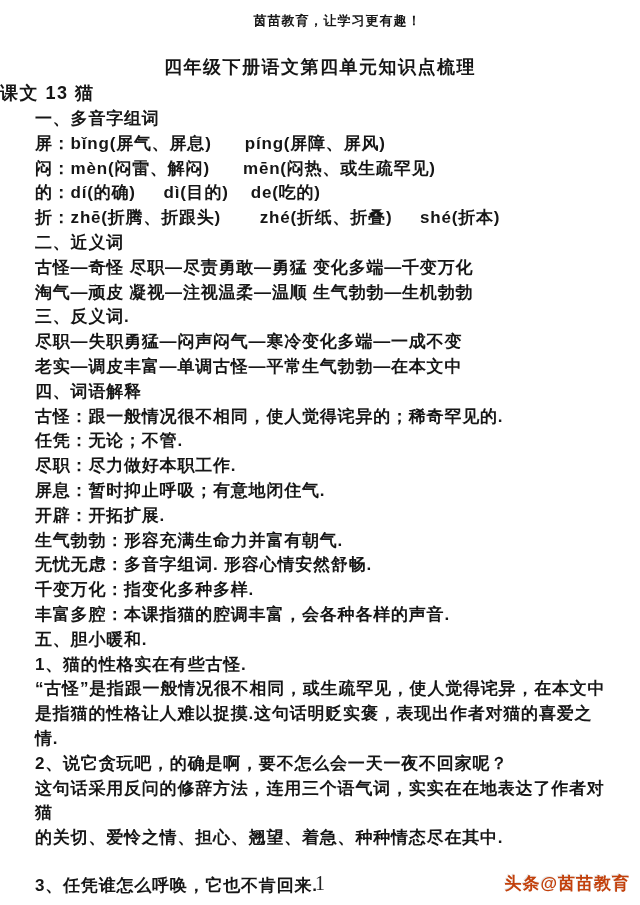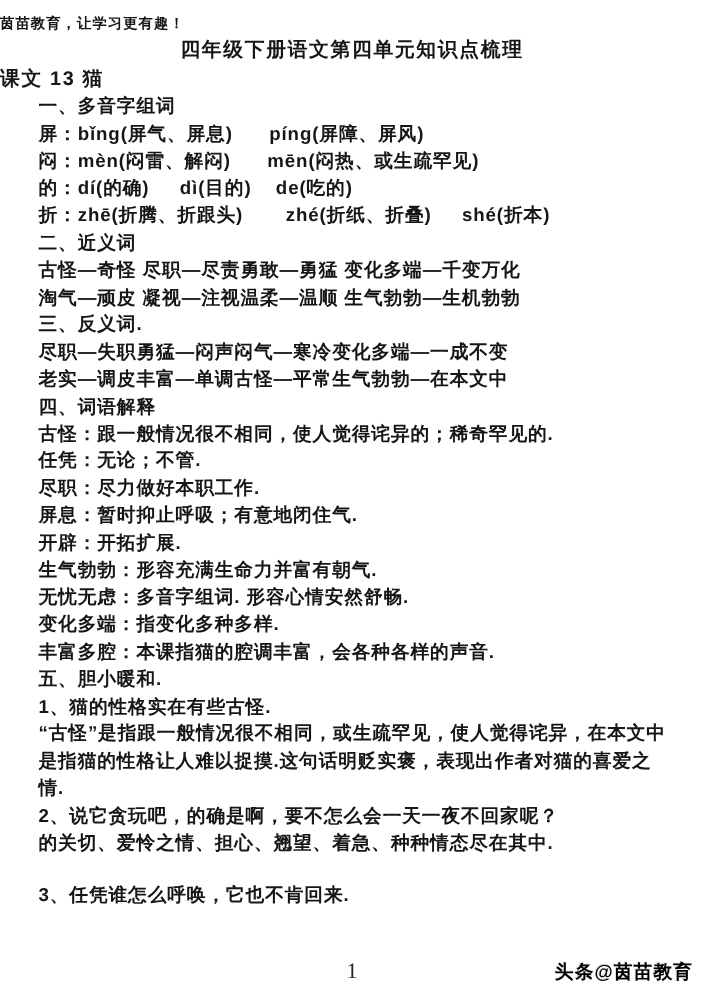--- a/index.html
+++ b/index.html
@@ -3,45 +3,45 @@
 <meta charset="utf-8">
 <style>
   html,body { margin:0; padding:0; background:#ffffff; }
   .page {
     width:640px; height:905px; position:relative; overflow:hidden;
     background:#ffffff; color:#161616;
     font-family:"Liberation Sans","DejaVu Sans",sans-serif;
     font-weight:700;
   }
   .slogan {
-    padding-top:12px; 
-    font-size:13px; letter-spacing:1px; line-height:18px;
+    padding-top:12px; text-align:center;
+    font-size:13px; letter-spacing:1px; line-height:18px;padding-left:35px;
   }
   .title {
-    margin-top:2px; text-align:center;
+    margin-top:24px; text-align:center;
     font-size:18px; letter-spacing:1.5px; line-height:26px;
   }
   .subtitle {
     font-size:18px; letter-spacing:1.5px; line-height:26px;
   }
   .content {
     margin:1px 26px 0 35px;
     font-size:17px; letter-spacing:0.8px;
   }
   .line { line-height:24.8px; white-space:pre-wrap; }
   .gap-above { margin-top:23px; }
   .page-number {
     position:absolute; left:0; right:0; bottom:10px; text-align:center;
     font-family:"Liberation Serif","DejaVu Serif",serif;
     font-size:20px; font-weight:400; color:#242424;
   }
   .watermark {
     position:absolute; right:10px; bottom:10px;
     font-size:17px; letter-spacing:1px; font-weight:700;
-    color:#000000;
+    color:#c2410c;
     text-shadow:1px 1px 0 rgba(255,255,255,0.9), -1px -1px 0 rgba(0,0,0,0.10);
   }
 </style>
 </head>
 <body>
 
 <div class="page">
 
   <div class="slogan">茵苗教育，让学习更有趣！</div>
   <div class="title">四年级下册语文第四单元知识点梳理</div>
@@ -64,28 +64,29 @@
     <div class="line">老实—调皮丰富—单调古怪—平常生气勃勃—在本文中</div>
 
     <div class="line">四、词语解释</div>
     <div class="line">古怪：跟一般情况很不相同，使人觉得诧异的；稀奇罕见的.</div>
     <div class="line">任凭：无论；不管.</div>
     <div class="line">尽职：尽力做好本职工作.</div>
     <div class="line">屏息：暂时抑止呼吸；有意地闭住气.</div>
     <div class="line">开辟：开拓扩展.</div>
     <div class="line">生气勃勃：形容充满生命力并富有朝气.</div>
     <div class="line">无忧无虑：多音字组词. 形容心情安然舒畅.</div>
-    <div class="line">变化多端：指变化多种多样.</div>
+    <div class="line">千变万化：指变化多种多样.</div>
     <div class="line">丰富多腔：本课指猫的腔调丰富，会各种各样的声音.</div>
 
     <div class="line">五、胆小暖和.</div>
     <div class="line">1、猫的性格实在有些古怪.</div>
     <div class="line">“古怪”是指跟一般情况很不相同，或生疏罕见，使人觉得诧异，在本文中</div>
     <div class="line">是指猫的性格让人难以捉摸.这句话明贬实褒，表现出作者对猫的喜爱之情.</div>
     <div class="line">2、说它贪玩吧，的确是啊，要不怎么会一天一夜不回家呢？</div>
+    <div class="line">这句话采用反问的修辞方法，连用三个语气词，实实在在地表达了作者对猫</div>
     <div class="line">的关切、爱怜之情、担心、翘望、着急、种种情态尽在其中.</div>
     <div class="line gap-above">3、任凭谁怎么呼唤，它也不肯回来.</div>
 
   </div>
 
   <div class="page-number">1</div>
   <div class="watermark">头条@茵苗教育</div>
 
 </div>
 

